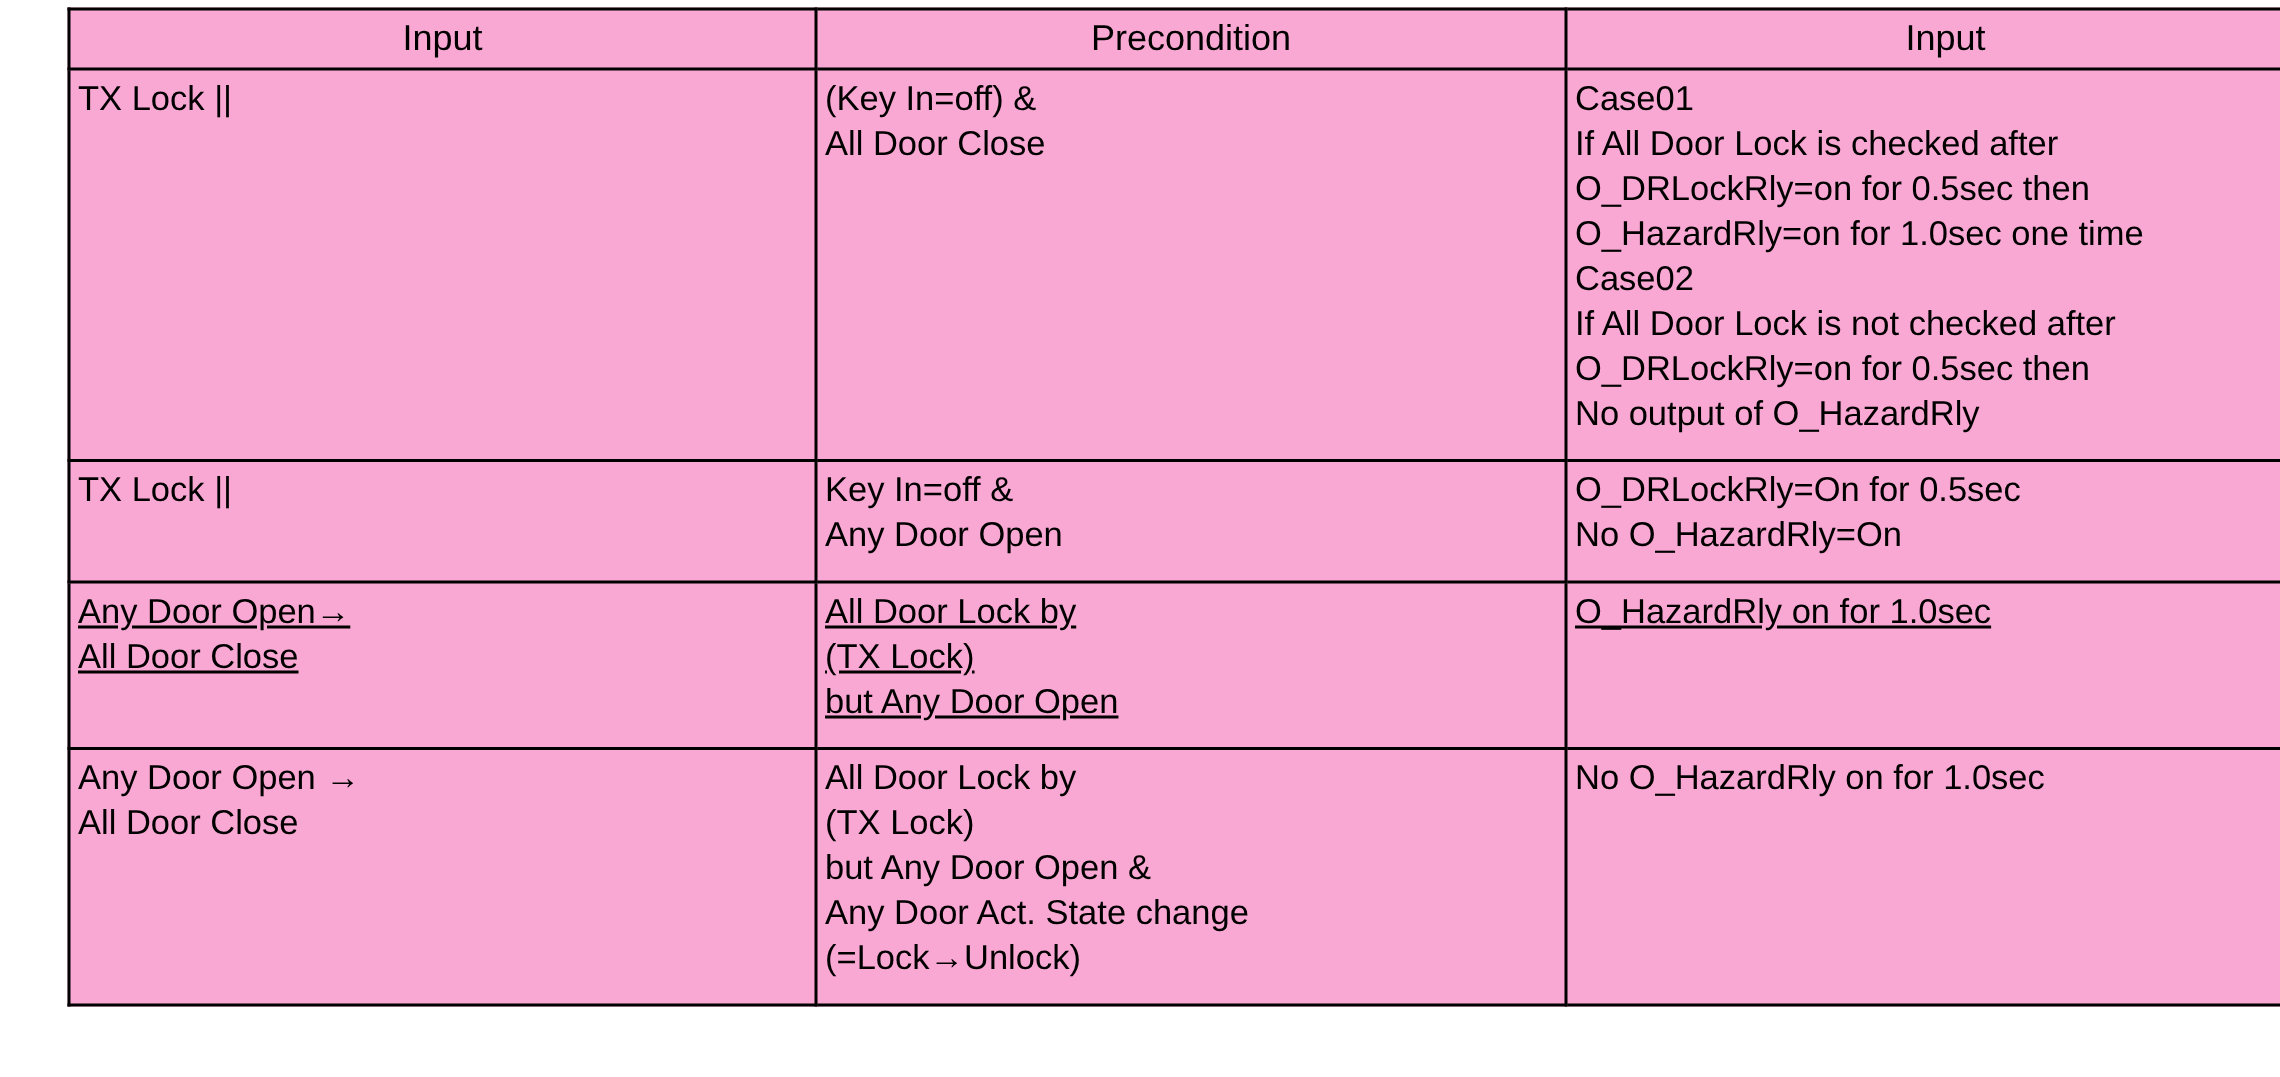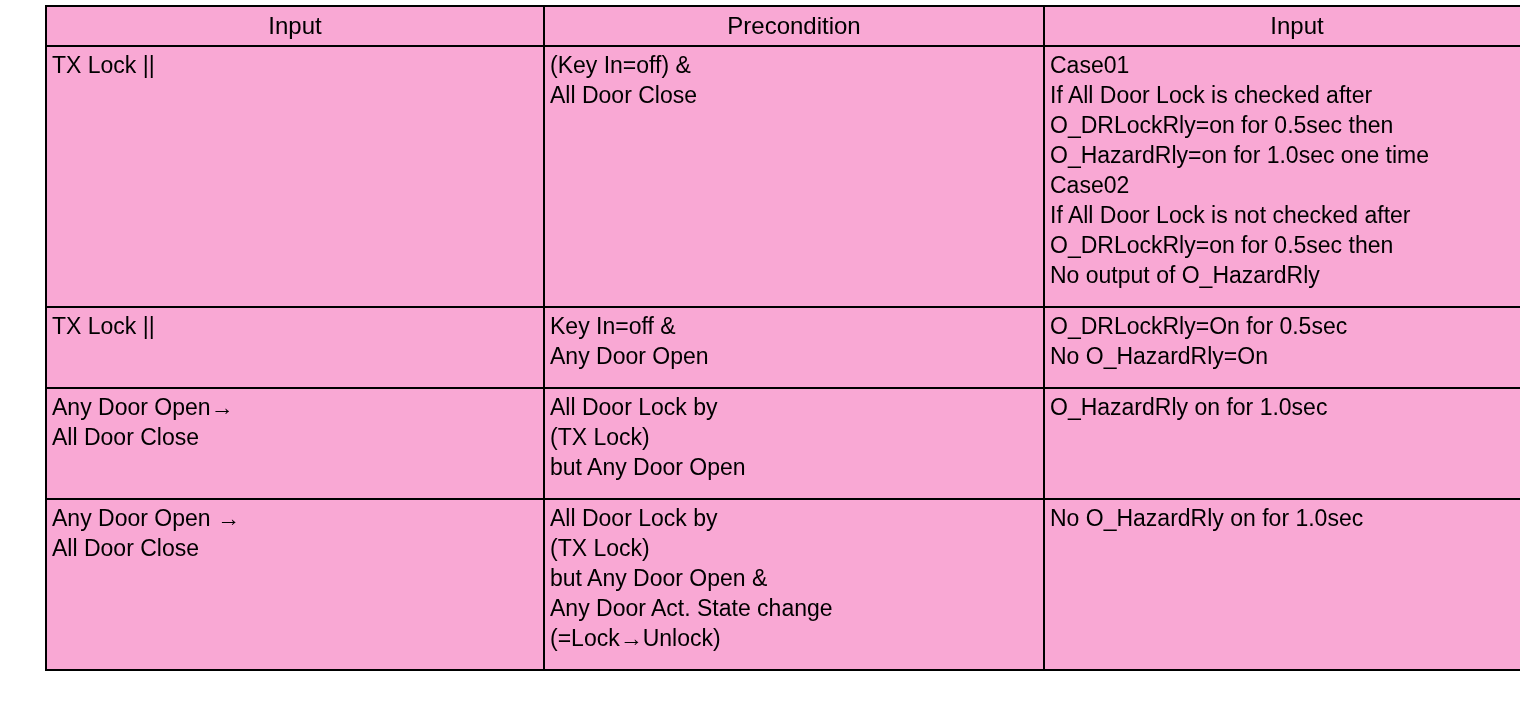--- a/index.html
+++ b/index.html
@@ -48,21 +48,21 @@
     text-align: left;
     padding: 3px 8px 16px 5px;
     white-space: pre-line;
   }
   .col-input   { width: 498px; }
   .col-precond { width: 500px; }
   .col-output  { width: 506px; }
   tr.r1 td { height: 255px; }
   tr.r2 td { height: 70px; }
   tr.r3 td { height: 73px; }
-  tr.r4 td { height: 101px; }
+  tr.r4 td { height: 101px; text-decoration: underline; }
   tr.r5 td { height: 157px; }
 </style>
 </head>
 <body>
 
 <div class="table-wrap">
   <table class="spec-table">
     <colgroup>
       <col class="col-input">
       <col class="col-precond">

